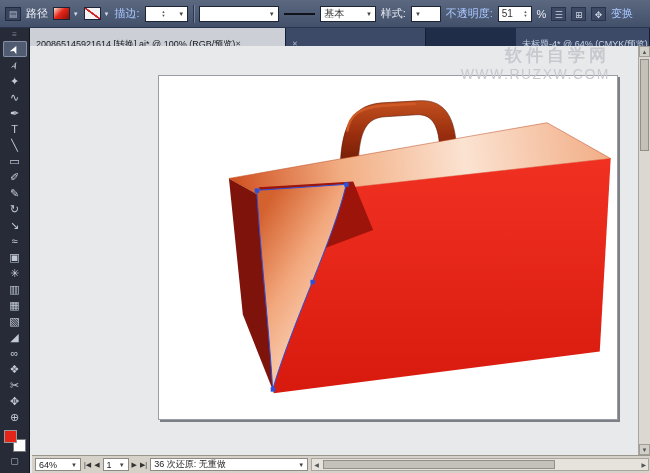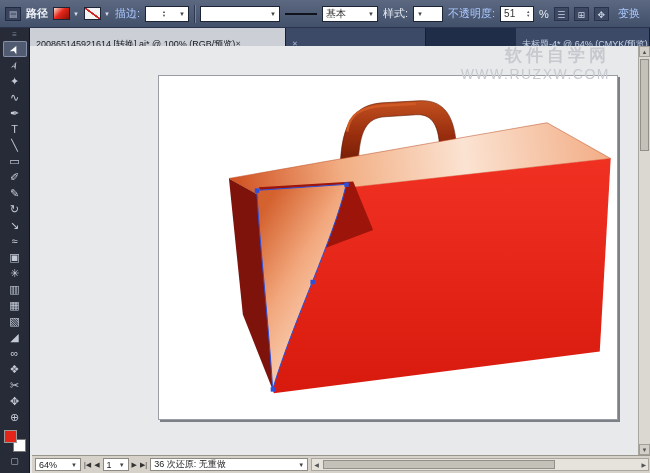--- a/index.html
+++ b/index.html
@@ -7,37 +7,37 @@
   body{font-family:"Liberation Sans","DejaVu Sans",sans-serif;background:#222}
   .app{position:relative;width:650px;height:473px;background:var(--canvas-bg,#e8e9eb);overflow:hidden}
 
   
   .topbar{position:absolute;left:0;top:0;width:650px;height:28px;
     background:linear-gradient(var(--topbar-bg-top,#5b6880),var(--topbar-bg-bottom,#43506a));
     border-bottom:1px solid #2a3450;display:flex;align-items:center;gap:5px;padding:0 5px;
     color:#e8ecf4;font-size:11px;white-space:nowrap}
   .pico{width:16px;height:14px;background:#39435c;border:1px solid #202a40;color:#aeb8cc;
     font-size:9px;line-height:12px;text-align:center}
-  .ctx{font-weight:bold;color:#f2f5fa}
+  .ctx{font-weight:normal;color:#f2f5fa}
   .swatch-fill{width:17px;height:13px;border:1px solid #1c2435;
     background:linear-gradient(135deg,#f8e0d0 0%,#e6251a 45%,#8a1006 100%)}
   .swatch-stroke{width:17px;height:13px;border:1px solid #1c2435;
     background:linear-gradient(to top right,rgba(0,0,0,0) 44%,#d02020 46%,#d02020 54%,rgba(0,0,0,0) 56%),#f4f4f4}
   .dd{font-size:6px;color:#d6dcea;margin-left:-2px}
   .link{color:#a9c7ff;cursor:pointer}
   .selbox{background:#fff;border:1px solid #1c2435;height:16px;display:flex;align-items:center;
     justify-content:space-between;color:#333;font-size:10px;padding:0 3px;gap:10px}
   .w44{width:44px}.w80{width:80px}.w56{width:56px}.w30{width:30px}.w34{width:34px}
   .ddk{font-size:6px;color:#444}
   .spin{display:flex;flex-direction:column;font-size:4px;line-height:4px;color:#555}
   .sep{width:1px;height:18px;background:#2e3750;box-shadow:1px 0 0 #7583a2}
   .brushline{width:32px;height:2px;background:#10131c}
   .tico{width:15px;height:14px;font-size:9px;line-height:14px;text-align:center;color:#ccd4e4;
     background:#3d4963;border:1px solid #28324c}
-  .tr{margin-left:auto;margin-right:5px}
+  .tr{margin-left:auto;margin-right:12px}
 
   
   .tabbar{position:absolute;left:30px;top:28px;width:620px;height:18px;
     background:var(--tab-bar-bg,#1f2d49);display:flex;align-items:stretch;overflow:hidden}
   .tab{display:flex;align-items:center;padding:16px 6px;font-size:9px;
     color:#c9d4e6;background:var(--inactive-tab-bg,#3c4a68);border-right:1px solid #121f38;
     white-space:nowrap;overflow:hidden;cursor:pointer}
   .tab.active{background:var(--active-tab-bg,#ccd0d6);color:#15181d}
   .tab .x{font-size:7px;opacity:.8}
   .t1{width:256px}.t2{width:140px}.t3{width:134px;margin-left:auto}

